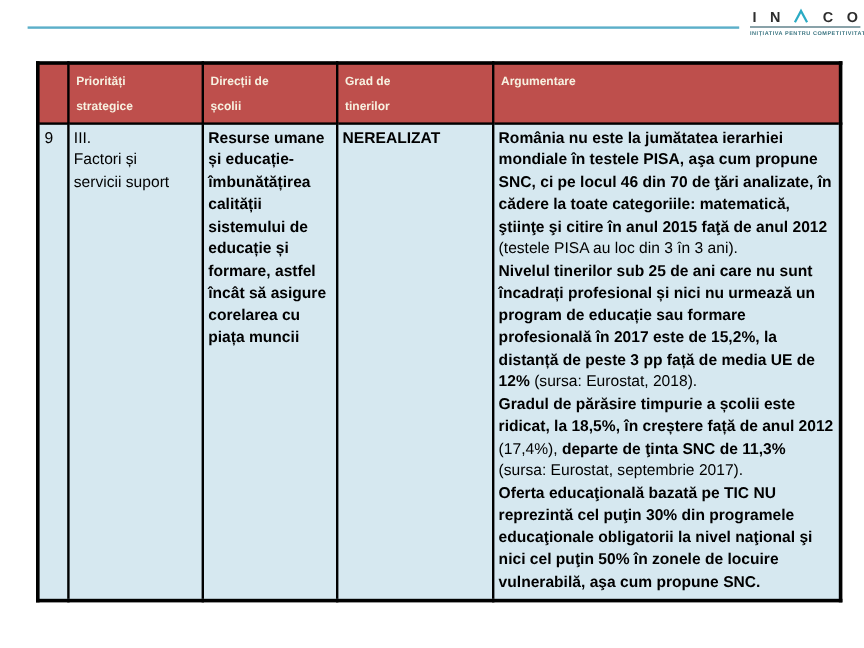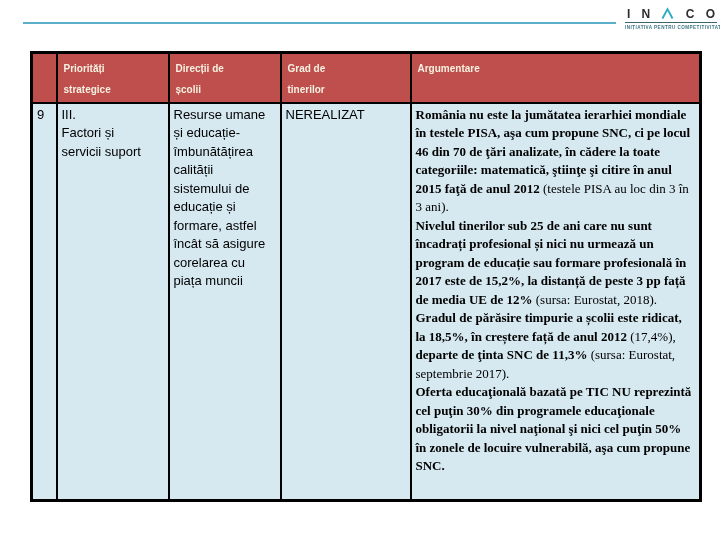--- a/index.html
+++ b/index.html
@@ -49,25 +49,25 @@
     background:var(--header-bg);color:var(--header-text);
     font-size:10px;font-weight:bold;line-height:21px;
     padding:4px 5px 0 6px;height:50px;white-space:pre-line;
   }
   table.prio td{
     background:var(--row-bg);color:var(--text);
     font-size:13px;line-height:18.5px;padding:2px 4px;
     white-space:pre-line;
   }
   td.num{height:398px;padding-left:4px;}
-  td.boldcell{font-weight:normal;padding-left:5px;margin-left:12px;}
+  td.boldcell{font-weight:bold;padding-left:5px;margin-left:12px;}
   td.arg{white-space:normal;font-size:13px;line-height:19px;padding:2px 4px 2px 6px;}
   td.arg .b{font-weight:bold;}
   td.arg .r{font-weight:normal;}
-  .arg-par{margin:0;font-family:Liberation Serif, serif;}
+  .arg-par{margin:0;}
 </style>
 </head>
 <body>
 
 <div class="slide">
 
   <div class="top-line"></div>
 
   <div class="logo">
     <div class="logo-word">

